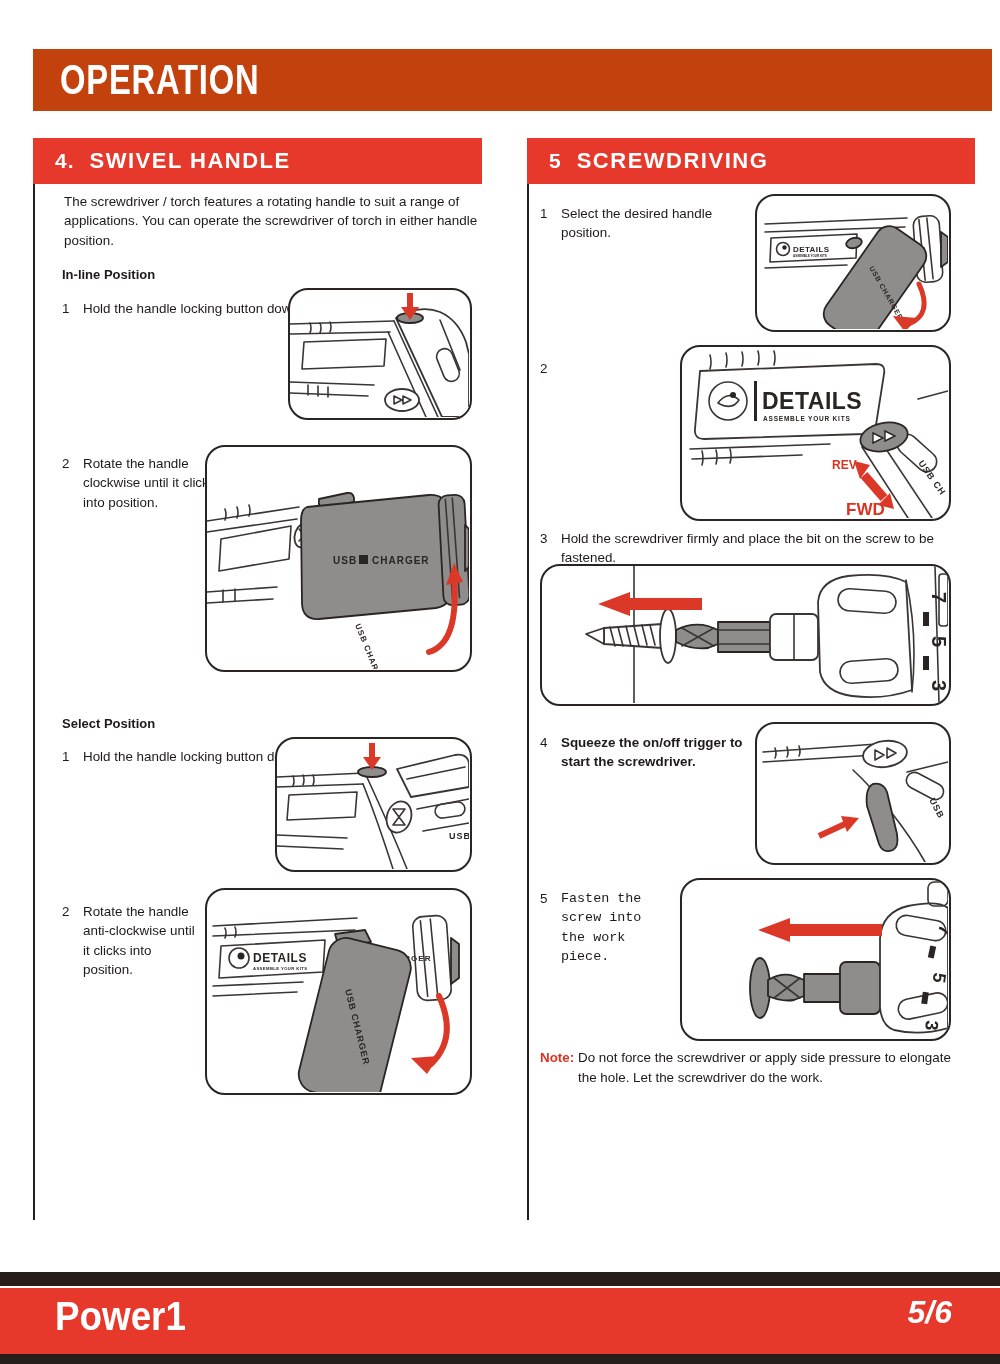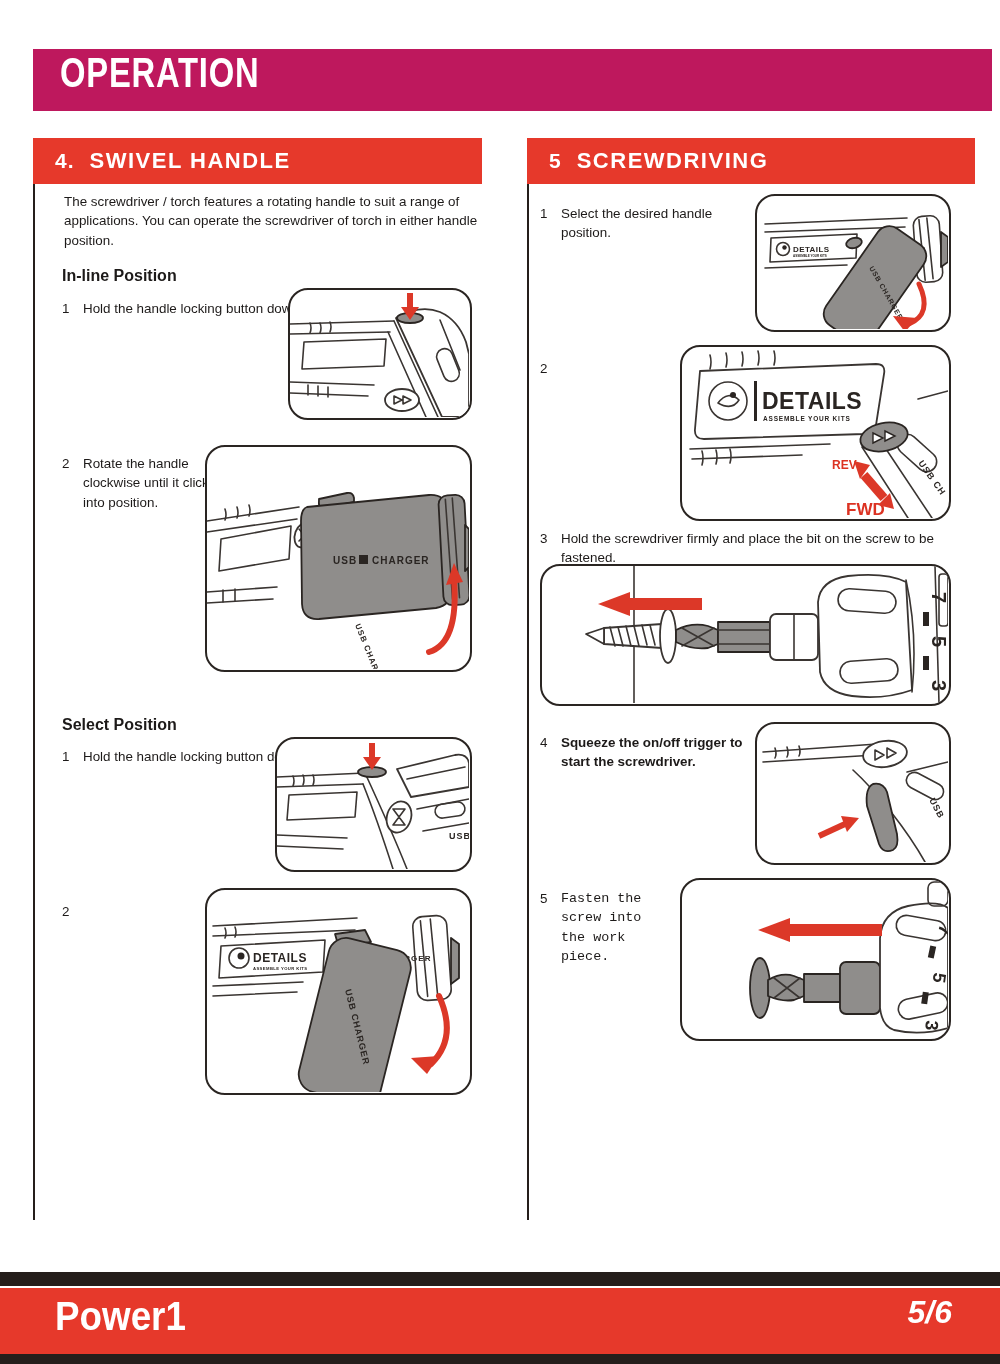--- a/index.html
+++ b/index.html
@@ -1,38 +1,38 @@
 <!DOCTYPE html>
 <html><head>
 <meta charset="utf-8">
 <style>
   html,body{margin:0;padding:0;background:#ffffff;}
   #page{position:relative;width:1000px;height:1364px;background:#ffffff;
         font-family:"Liberation Sans",sans-serif;color:#1d1a19;overflow:hidden;}
 
   
-  .opbar{position:absolute;left:33px;top:49px;width:959px;height:62px;background:#be185d;
-         display:flex;align-items:flex-start;}
+  .opbar{position:absolute;left:33px;top:49px;width:959px;height:62px;background:#c2410c;
+         display:flex;align-items:center;}
   .opbar span{color:#fff;font-weight:800;font-size:42px;letter-spacing:1px;
               transform:scaleX(.78);transform-origin:left center;margin-left:27px;white-space:nowrap;}
   .footblack1{position:absolute;left:0;top:1272px;width:1000px;height:14px;background:#251e1b;}
   .footred{position:absolute;left:0;top:1288px;width:1000px;height:66px;background:#e6392b;}
   .footblack2{position:absolute;left:0;top:1354px;width:1000px;height:10px;background:#251e1b;}
   .brand{position:absolute;left:55px;top:1294px;color:#fff;font-weight:800;font-size:40px;
          transform:scaleX(.92);transform-origin:left center;}
   .pageno{position:absolute;right:48px;top:1294px;color:#fff;font-weight:800;font-size:32px;font-style:italic;}
 
   
   .secbar{position:absolute;height:46px;background:#e6392b;display:flex;align-items:center;z-index:2;}
   .secbar .num{color:#fff;font-weight:bold;font-size:21px;letter-spacing:1px;margin-left:22px;}
   .secbar .ttl{color:#fff;font-weight:bold;font-size:22px;letter-spacing:1.5px;margin-left:15px;}
   .vline{position:absolute;width:2px;background:#251e1b;z-index:1;}
 
   .para{position:absolute;font-size:13.4px;line-height:1.45;}
-  .subhead{position:absolute;font-weight:bold;font-size:16px;}
+  .subhead{position:absolute;font-weight:bold;font-size:13px;}
   .step{position:absolute;font-size:13.4px;line-height:1.45;}
   .step .n{position:absolute;left:0;top:0;}
   .step .t{display:block;margin-left:21px;}
   .note{position:absolute;font-size:13.4px;line-height:1.5;}
   .note .nl{position:absolute;left:0;top:0;color:#dc3222;font-weight:bold;}
   .note .nt{display:block;margin-left:38px;}
 
   
   .illus{position:absolute;border:2.5px solid #2a2522;border-radius:20px;background:#fff;overflow:hidden;box-sizing:border-box;}
   .illus svg{display:block;}
@@ -149,20 +149,21 @@
       <text class="lbl" x="172" y="100" font-size="9" letter-spacing="1">USB</text>
       <g>
         <rect class="red" x="92" y="4" width="6" height="14"></rect>
         <path class="red" d="M86,18 h18 l-9,13 z"></path>
       </g>
     </svg>
   </div>
 
   <div class="step" style="left:62px;top:902px;width:160px;">
     <span class="n">2</span>
+    <span class="t" style="width:122px;">Rotate the handle anti-clockwise until it clicks into position.</span>
   </div>
 
   <div class="illus" style="left:205px;top:888px;width:267px;height:207px;">
     <svg width="262" height="202" viewBox="0 0 262 202">
       <path class="ln" d="M6,36 L150,28 M6,46 L148,40"></path>
       <path class="ln" d="M18,38 q2,5 0,10 M28,37 q2,5 0,10"></path>
       <path class="ln" d="M14,56 L118,50 L116,82 L12,88 Z"></path>
       <g>
         <circle class="ln" cx="32" cy="68" r="10"></circle>
         <circle cx="34" cy="66" r="3.5" fill="#2a2522"></circle>
@@ -349,20 +350,24 @@
         <text class="lbl" font-size="18" transform="translate(244,140) rotate(94)">3</text>
       </g>
       <rect class="ln" x="246" y="2" width="20" height="24" rx="6"></rect>
       <g>
         <rect class="red" x="108" y="44" width="92" height="12"></rect>
         <path class="red" d="M108,38 L108,62 L76,50 Z"></path>
       </g>
     </svg>
   </div>
 
+  <div class="note" style="left:540px;top:1048px;width:432px;">
+    <span class="nl">Note:</span>
+    <span class="nt">Do not force the screwdriver or apply side pressure to elongate the hole. Let the screwdriver do the work.</span>
+  </div>
 
   <div class="footblack1"></div>
   <div class="footred"></div>
   <div class="footblack2"></div>
   <div class="brand">Power1</div>
   <div class="pageno">5/6</div>
 
 </div>
 
 </body></html>

